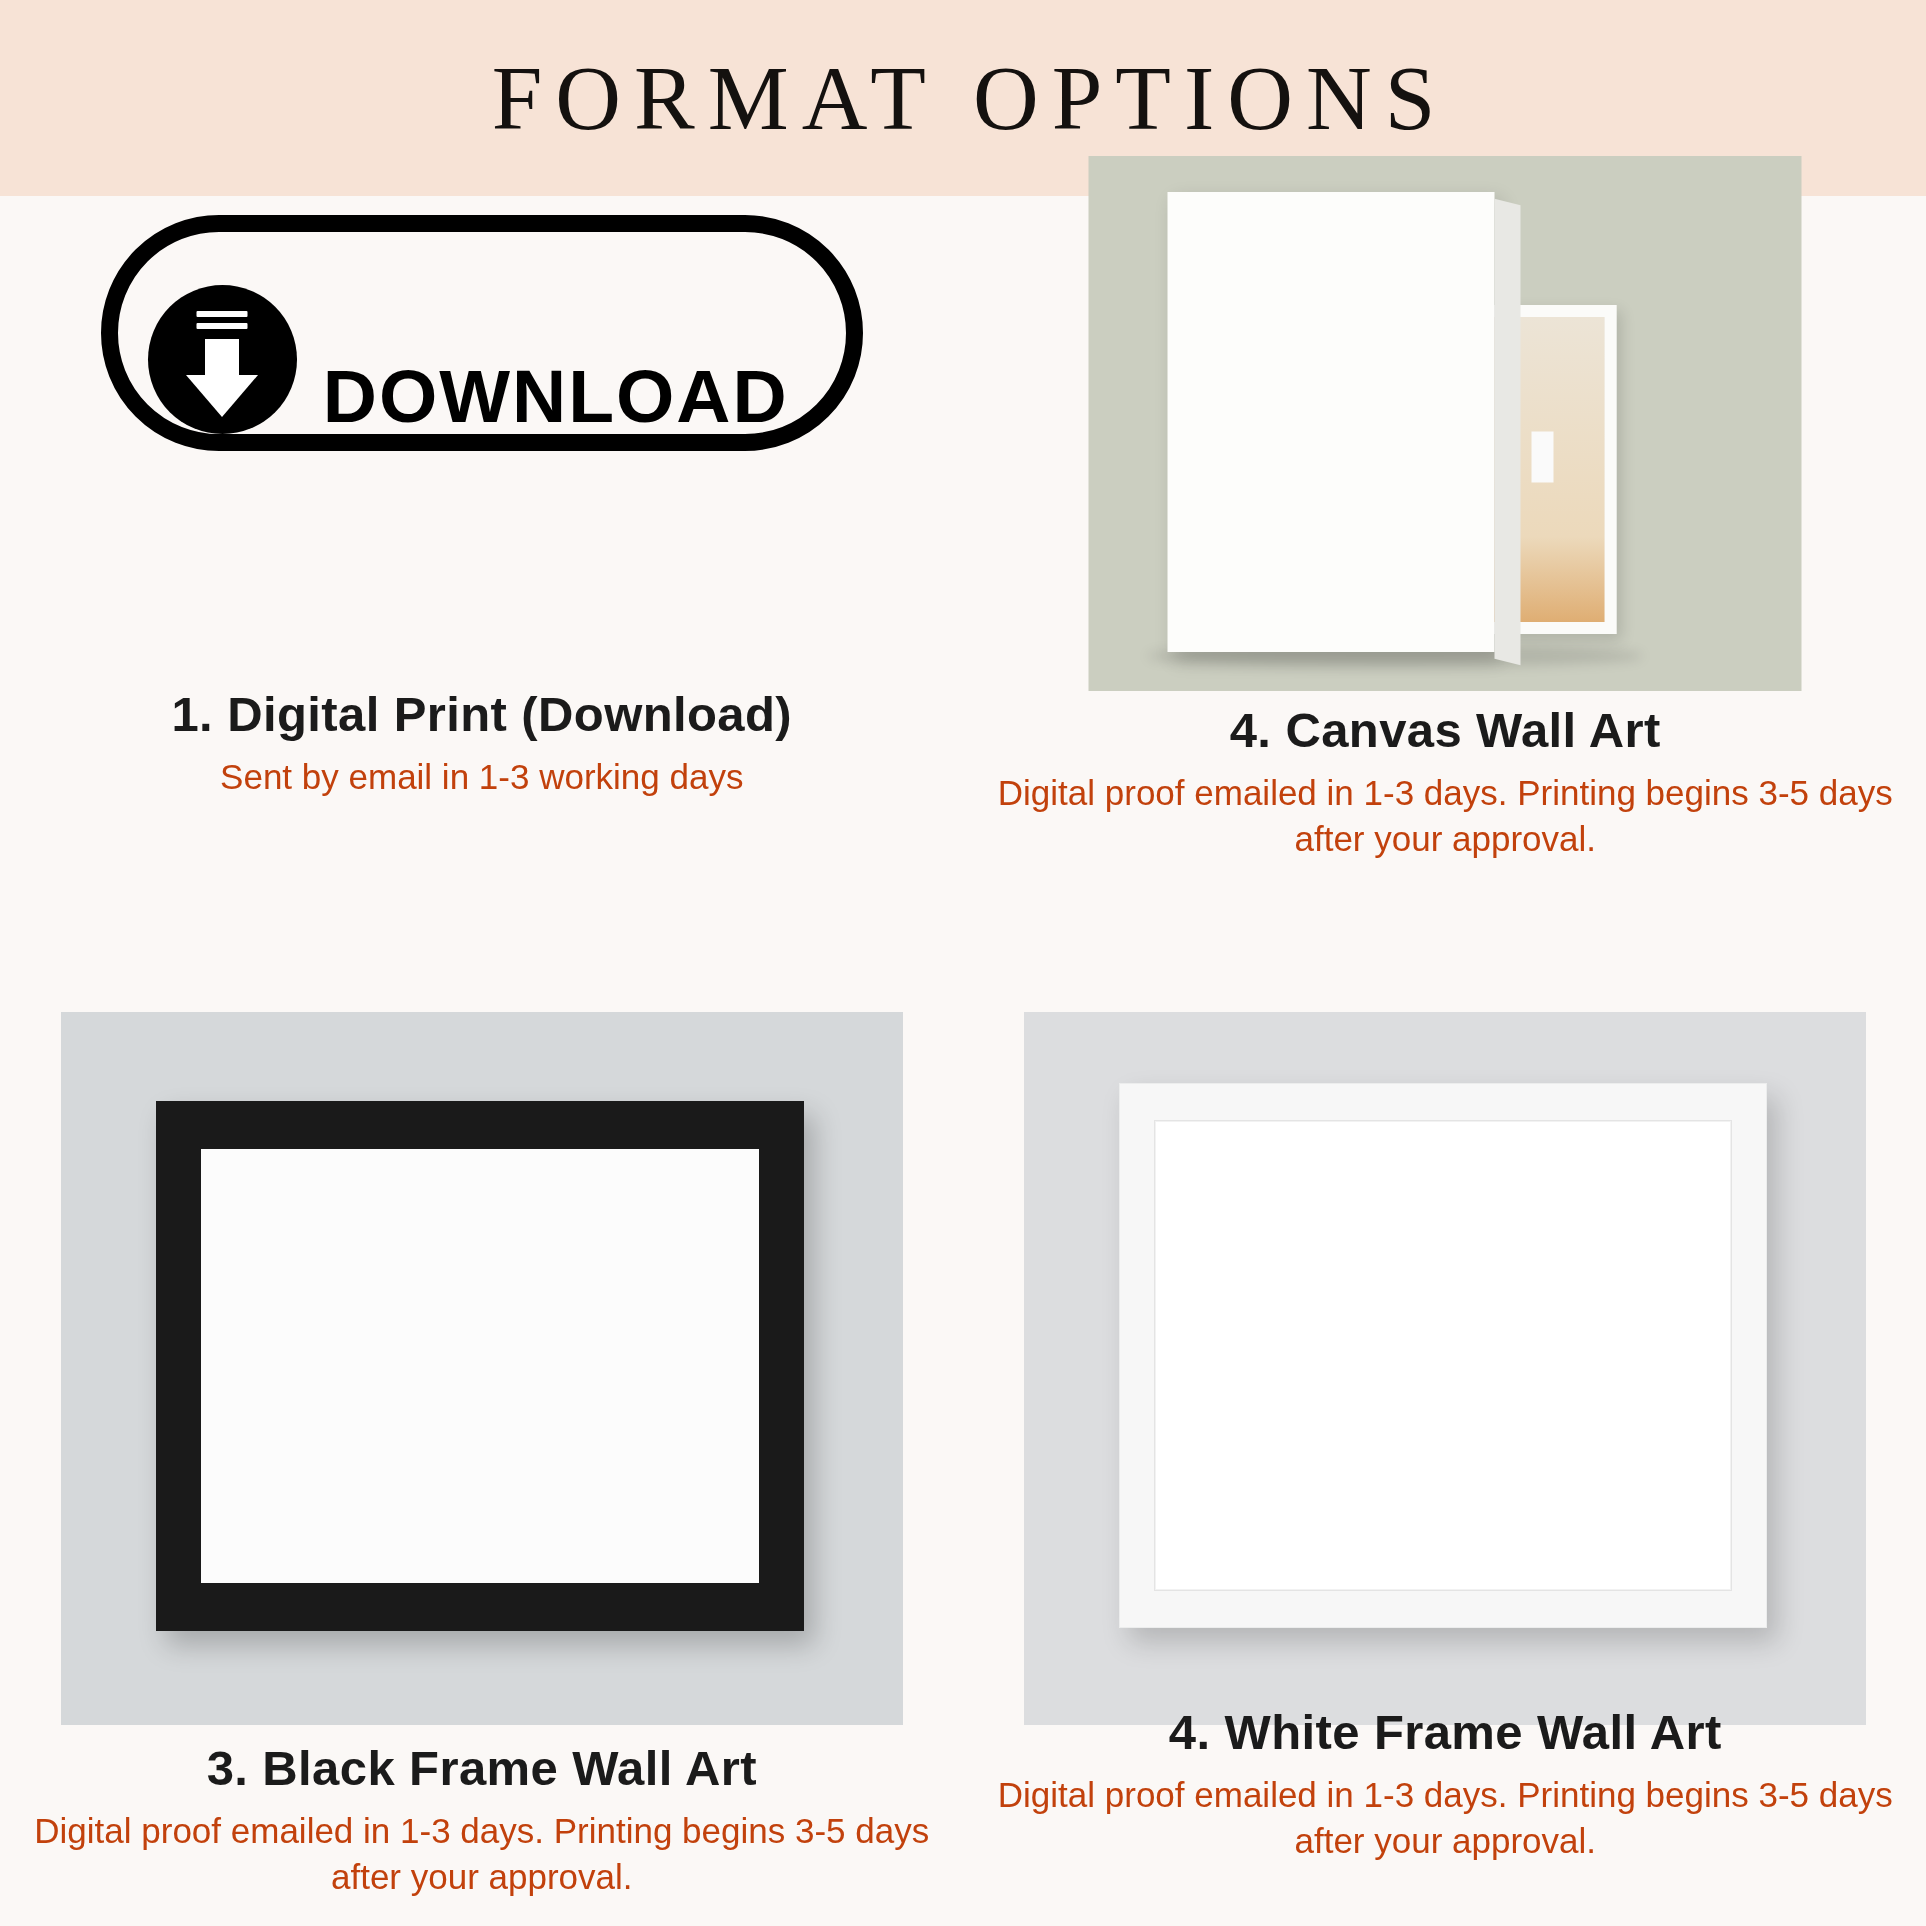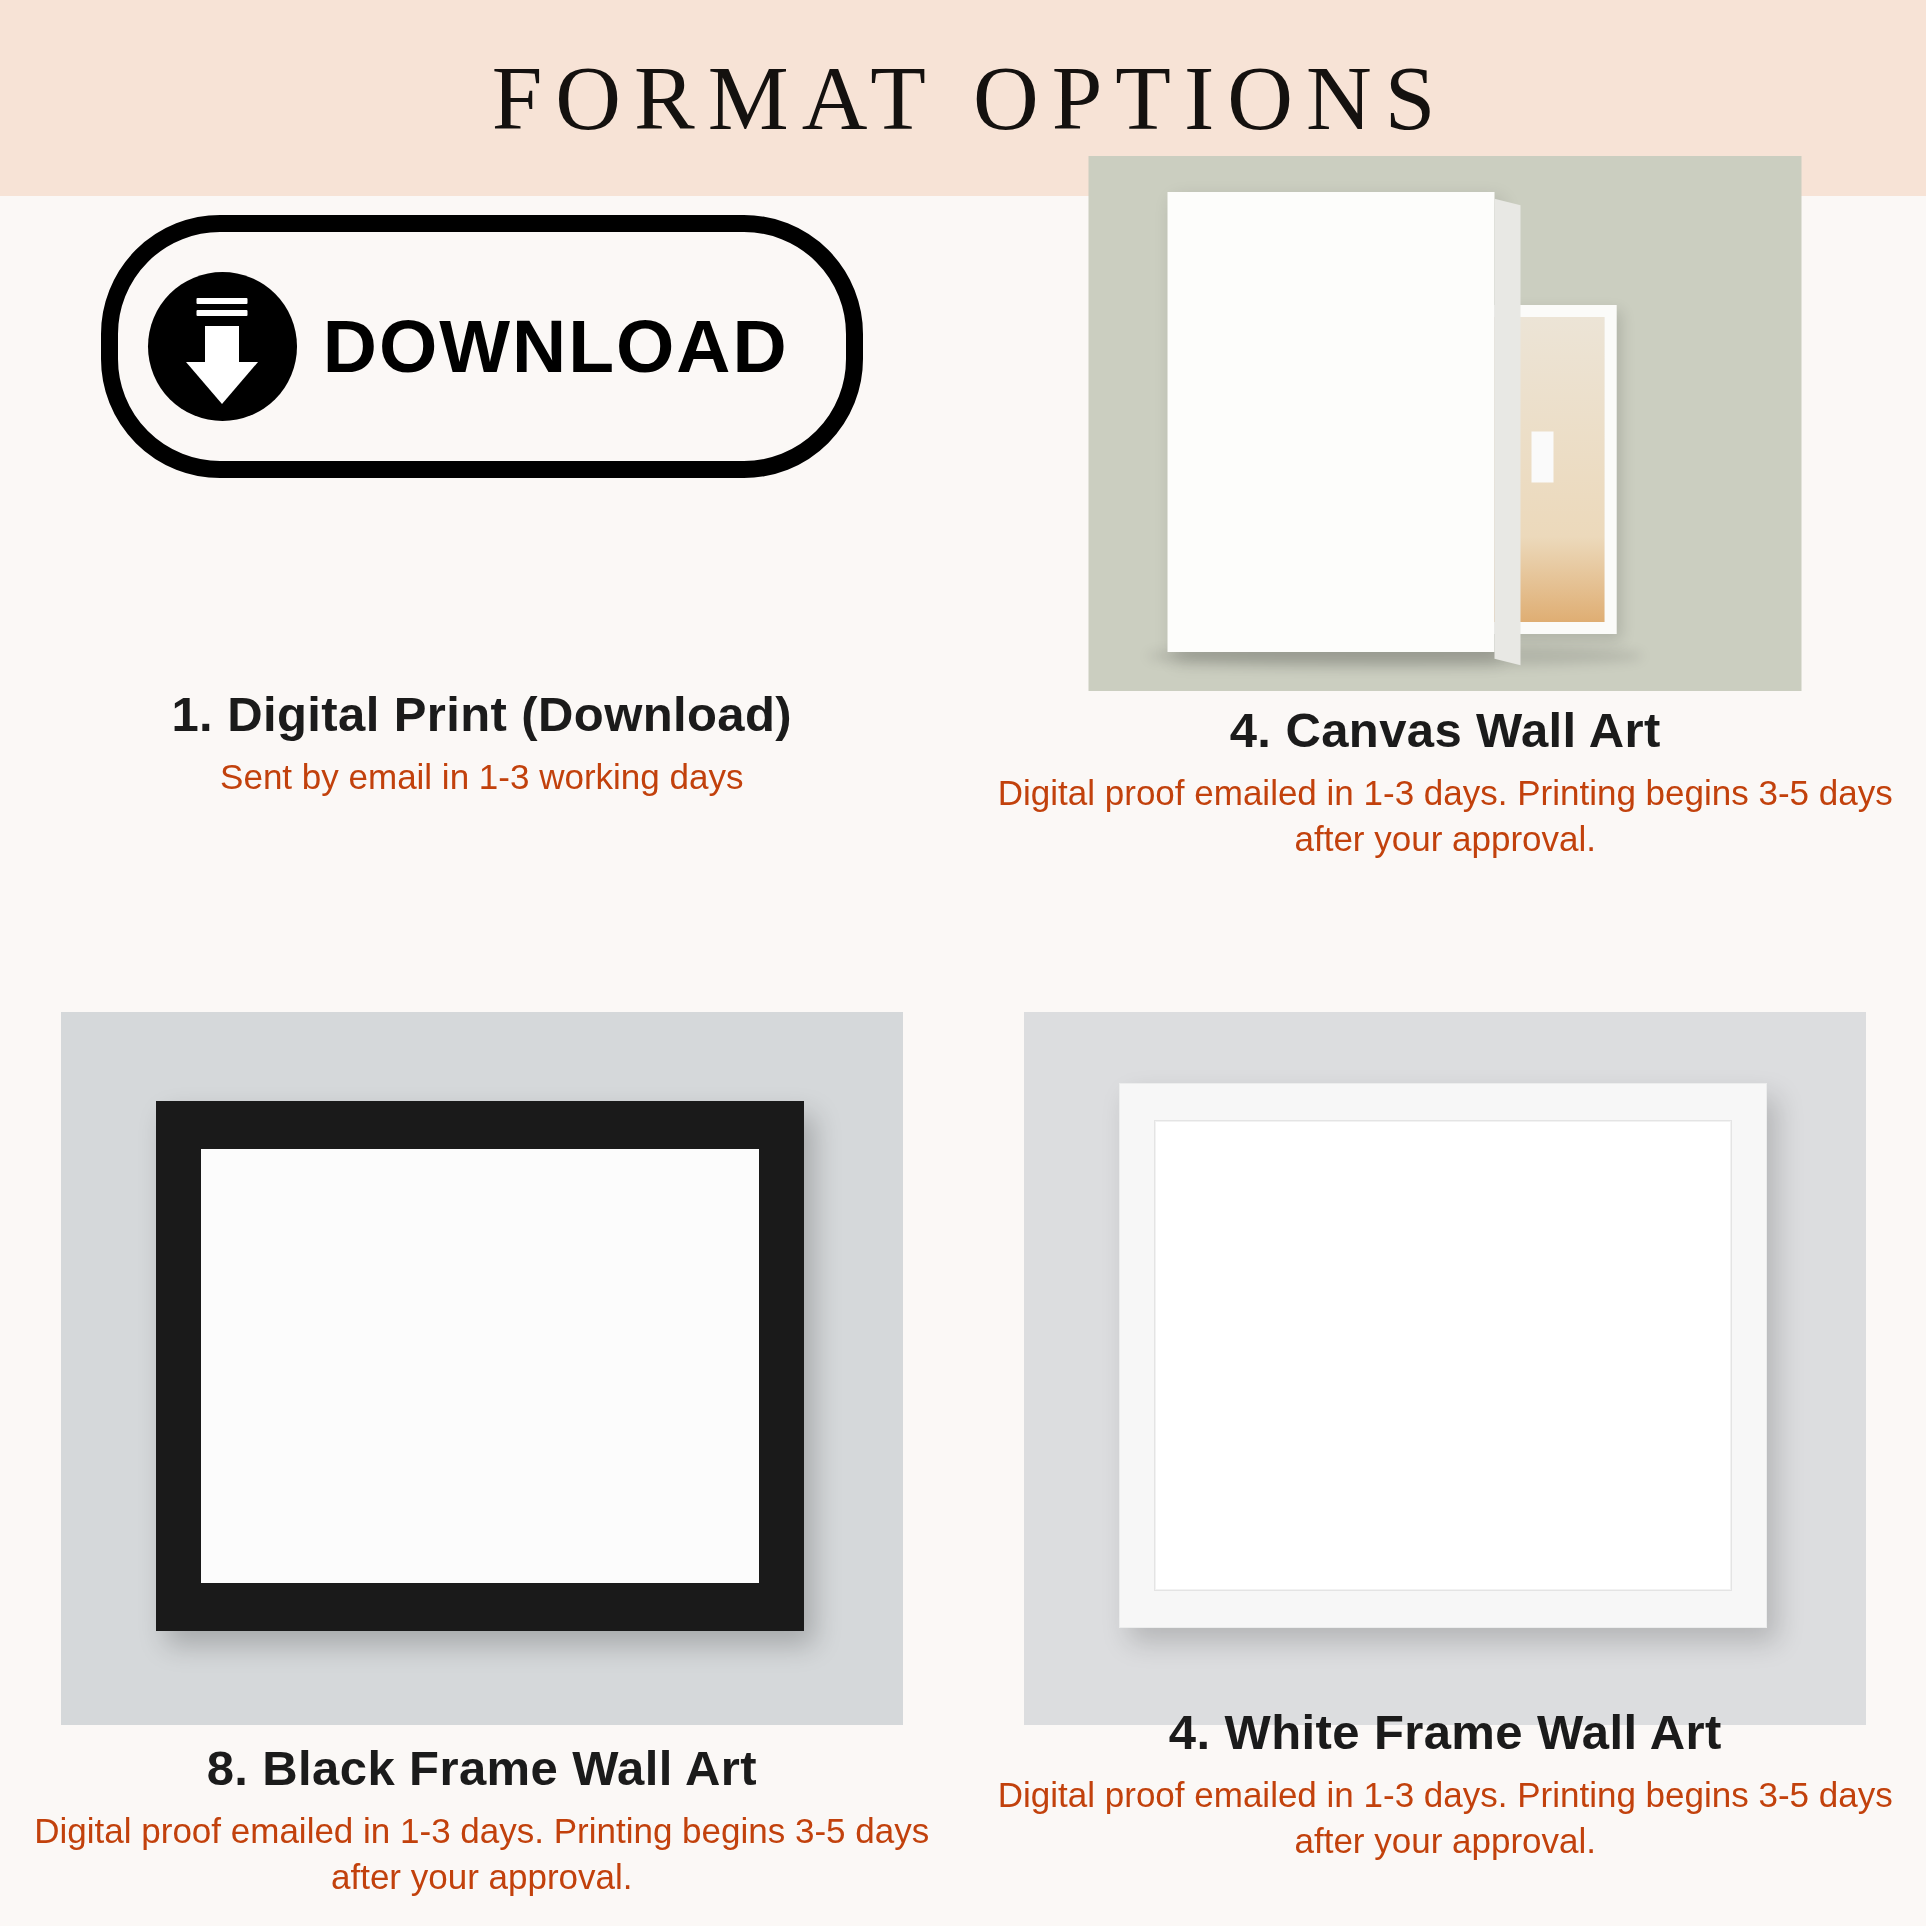--- a/index.html
+++ b/index.html
@@ -80,26 +80,26 @@
     color: #c2410c;
     line-height: 1.32;
     margin: 10px 0 0 0;
     font-weight: 400;
   }
 
   
   .cell-1 .media { top: 59px; }
   .download-badge {
     width: 762px;
-    height: 263px;
+    height: 236px;
     border: 17px solid #000;
     border-radius: 119px;
     background: #fbf8f6;
     display: flex;
-    align-items: center;
+    align-items: flex-end;
     box-sizing: border-box;
     padding-left: 30px;
   }
   .dl-circle {
     width: 149px;
     height: 149px;
     border-radius: 50%;
     background: #000;
     position: relative;
     flex: 0 0 auto;
@@ -313,21 +313,21 @@
 
   <div class="cell cell-3">
     <div class="media">
       <div class="frame-photo grey-bg">
         <div class="black-frame">
           <div class="mat"></div>
         </div>
       </div>
     </div>
     <div class="caption">
-      <p class="caption-title">8. Black Frame Wall Art</p>
+      <p class="caption-title">3. Black Frame Wall Art</p>
       <p class="caption-sub">Digital proof emailed in 1-3 days. Printing begins 3-5 days after your approval.</p>
     </div>
   </div>
 
   <div class="cell cell-4">
     <div class="media">
       <div class="frame-photo lightgrey-bg">
         <div class="white-frame">
           <div class="mat"></div>
         </div>

